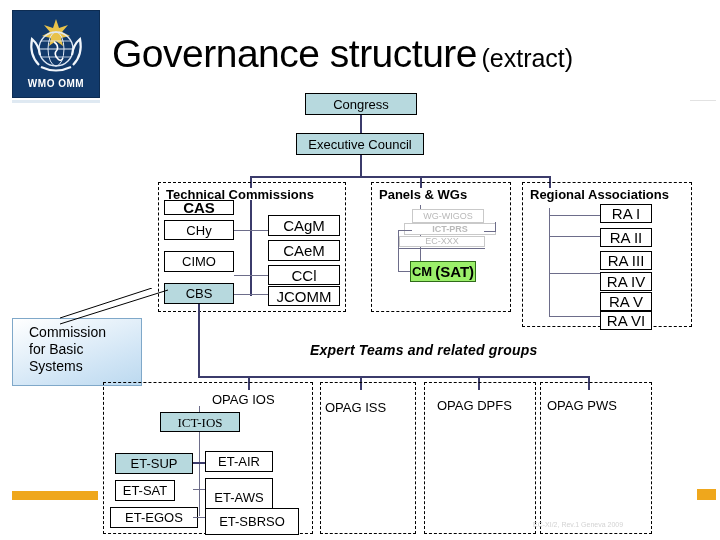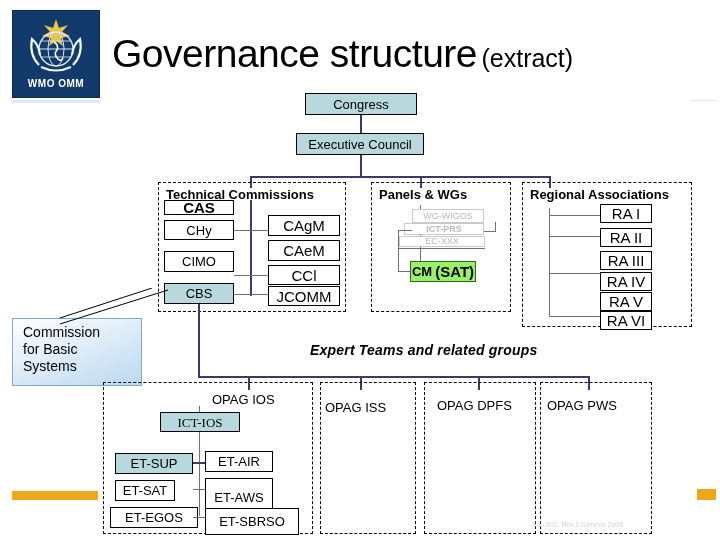--- a/index.html
+++ b/index.html
@@ -36,21 +36,21 @@
   .panel-title{font-size:13px;font-weight:bold;white-space:nowrap;}
 
   
   .vline{background:#3b3b6b;width:2px;}
   .hline{background:#3b3b6b;height:2px;}
   .vline-thin{background:#6d6d8a;width:1px;}
   .hline-thin{background:#6d6d8a;height:1px;}
 
   
   #callout{left:12px;top:318px;width:130px;height:68px;
-           border:1px solid #7fa8c9;box-sizing:border-box;padding:5px 10px;
+           border:1px solid #7fa8c9;box-sizing:border-box;padding:5px 16px;
            background:linear-gradient(160deg,#ffffff 0%,#cfe4f5 70%,#bcd9ef 100%);
            font-size:14px;line-height:17px;}
 
   #expert-label{left:310px;top:342px;font-size:14px;font-weight:bold;font-style:italic;
                 white-space:nowrap;letter-spacing:.2px;}
 
   
   #bar-left{left:12px;top:491px;width:86px;height:9px;background:#efa71c;}
   #bar-right{left:697px;top:489px;width:19px;height:11px;background:#efa71c;}
   #footer-note{left:533px;top:521px;font-size:7px;color:#d3d3d3;white-space:nowrap;}
@@ -110,21 +110,21 @@
 <div class="abs hline-thin" style="left:234px;top:275px;width:34px;"></div>
 <div class="abs hline-thin" style="left:234px;top:294px;width:34px;"></div>
 <div class="abs vline" style="left:198px;top:304px;height:18px;"></div>
 
 <div class="abs panel" style="left:371px;top:182px;width:140px;height:130px;"></div>
 <div class="abs panel-title" style="left:379px;top:187px;">Panels &amp; WGs</div>
 
 <div class="abs vline-thin" style="left:420px;top:205px;height:72px;"></div>
 
 <div class="abs box faded" style="left:412px;top:209px;width:72px;height:14px;">WG-WIGOS</div>
-<div class="abs box faded" style="left:404px;top:223px;width:80px;height:12px;font-weight:bold;">ICT-PRS</div>
+<div class="abs box faded" style="left:404px;top:223px;width:92px;height:12px;font-weight:bold;">ICT-PRS</div>
 <div class="abs box faded" style="left:399px;top:236px;width:86px;height:11px;">EC-XXX</div>
 <div class="abs hline-thin" style="left:399px;top:248px;width:86px;"></div>
 
 <div class="abs box green" style="left:410px;top:261px;width:66px;height:21px;font-weight:bold;">
   <span>CM</span>
   <span style="font-size:15px;margin-left:3px;">(SAT)</span>
 </div>
 <div class="abs hline-thin" style="left:398px;top:271px;width:12px;"></div>
 <div class="abs vline-thin" style="left:398px;top:230px;height:42px;"></div>
 <div class="abs hline-thin" style="left:398px;top:230px;width:14px;"></div>

